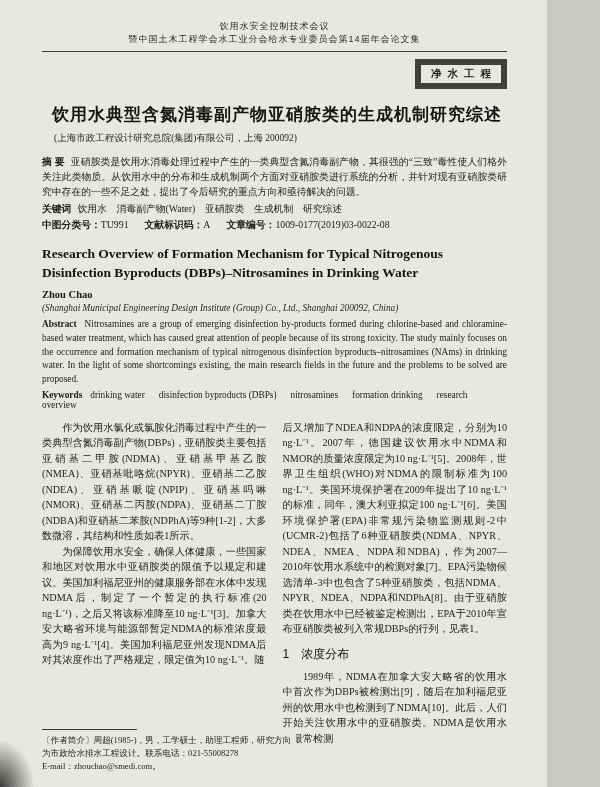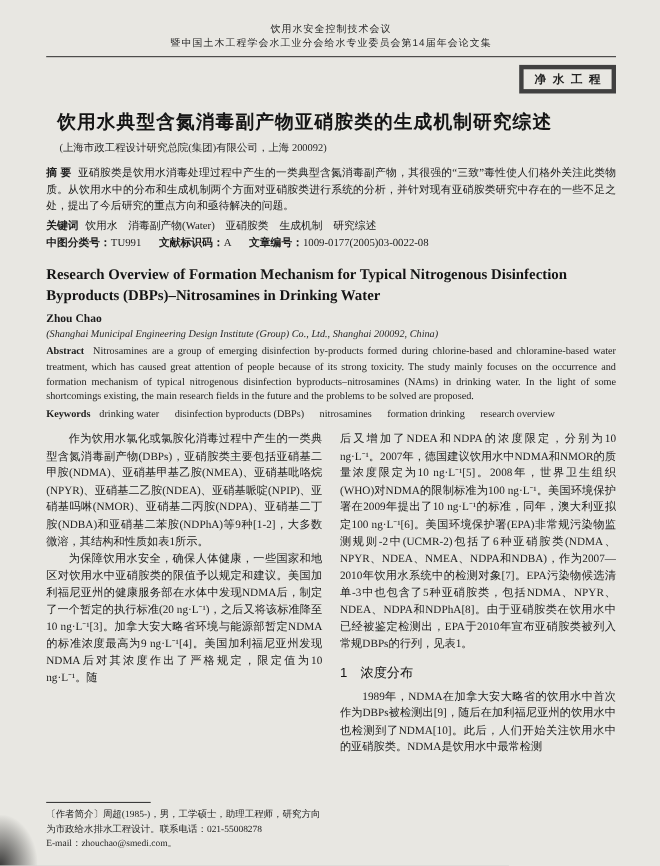--- a/index.html
+++ b/index.html
@@ -1,31 +1,31 @@
 <!DOCTYPE html>
 <html><head>
 <meta charset="utf-8">
 <style>
   * { margin:0; padding:0; box-sizing:border-box; }
   html,body { width:600px; }
   body { background:#c8c8c5; font-family:"Liberation Serif", serif; }
   .page {
-    position:relative; width:600px; height:787px;
+    position:relative; width:547px; height:787px;
     background:#e8e7e2; color:#1b1b1b;
     padding:20px 40px 16px 42px; overflow:hidden;
   }
   .page::after {
     content:""; position:absolute; left:0; bottom:0; width:34px; height:46px;
     background:radial-gradient(ellipse at 0% 100%, rgba(15,15,15,.8), rgba(15,15,15,0) 72%);
     pointer-events:none;
   }
   .conf-header { text-align:center; font-family:"Liberation Sans", sans-serif; font-size:9px; line-height:1.45; color:#2b2b2b; letter-spacing:1px; }
   .header-rule { border:none; border-top:1.5px solid #3c3c3c; margin-top:5px; }
   .tag-row { display:flex; justify-content:flex-end; margin-top:7px; }
-  .column-tag { border:4px solid #404040; font-family:"Liberation Sans", sans-serif; font-weight:bold; font-size:10.5px; letter-spacing:6px; padding:2px 4px 2px 10px; color:#222; }
+  .column-tag { border:6px solid #404040; font-family:"Liberation Sans", sans-serif; font-weight:bold; font-size:10.5px; letter-spacing:6px; padding:2px 4px 2px 10px; color:#222; }
   .title-cn { font-family:"Liberation Sans", sans-serif; font-weight:700; font-size:17px; letter-spacing:1px; margin:14px 0 0 10px; color:#151515; }
   .author-cn { font-size:13px; letter-spacing:3px; margin:12px 0 0 12px; }
   .affil-cn { font-size:9.5px; margin:6px 0 0 12px; color:#262626; }
   .abstract-cn { font-size:9.8px; line-height:1.55; text-align:justify; margin-top:9px; color:#202020; }
   .label-cn { font-family:"Liberation Sans", sans-serif; font-weight:bold; margin-right:6px; }
   .keywords-cn { font-size:9.8px; margin-top:3px; }
   .clc-line { font-size:9.8px; margin-top:3px; }
   .clc-line .label-cn { margin-right:0; }
   .clc-line .gap { display:inline-block; width:16px; }
   .title-en { font-size:13.5px; font-weight:bold; line-height:1.4; margin-top:13px; color:#141414; }
@@ -58,21 +58,21 @@
     <span class="column-tag">净水工程</span>
   </div>
 
   <h1 class="title-cn">饮用水典型含氮消毒副产物亚硝胺类的生成机制研究综述</h1>
   <div class="affil-cn">(上海市政工程设计研究总院(集团)有限公司，上海 200092)</div>
 
   <p class="abstract-cn"><span class="label-cn">摘 要</span><span>亚硝胺类是饮用水消毒处理过程中产生的一类典型含氮消毒副产物，其很强的“三致”毒性使人们格外关注此类物质。从饮用水中的分布和生成机制两个方面对亚硝胺类进行系统的分析，并针对现有亚硝胺类研究中存在的一些不足之处，提出了今后研究的重点方向和亟待解决的问题。</span></p>
 
   <p class="keywords-cn"><span class="label-cn">关键词</span><span>饮用水　消毒副产物(Water)　亚硝胺类　生成机制　研究综述</span></p>
 
-  <p class="clc-line"><span class="label-cn">中图分类号：</span><span>TU991</span><span class="gap"></span><span class="label-cn">文献标识码：</span><span>A</span><span class="gap"></span><span class="label-cn">文章编号：</span><span>1009-0177(2005)03-0022-08</span></p>
+  <p class="clc-line"><span class="label-cn">中图分类号：</span><span>TU991</span><span class="gap"></span><span class="label-cn">文献标识码：</span><span>A</span><span class="gap"></span><span class="label-cn">文章编号：</span><span>1009-0177(2019)03-0022-08</span></p>
 
   <h2 class="title-en">Research Overview of Formation Mechanism for Typical Nitrogenous Disinfection Byproducts (DBPs)–Nitrosamines in Drinking Water</h2>
   <div class="author-en">Zhou Chao</div>
   <div class="affil-en">(Shanghai Municipal Engineering Design Institute (Group) Co., Ltd., Shanghai 200092, China)</div>
 
   <p class="abstract-en"><span class="label-en">Abstract</span><span>Nitrosamines are a group of emerging disinfection by-products formed during chlorine-based and chloramine-based water treatment, which has caused great attention of people because of its strong toxicity. The study mainly focuses on the occurrence and formation mechanism of typical nitrogenous disinfection byproducts–nitrosamines (NAms) in drinking water. In the light of some shortcomings existing, the main research fields in the future and the problems to be solved are proposed.</span></p>
 
   <p class="keywords-en"><span class="label-en">Keywords</span><span class="kw">drinking water</span><span class="kw">disinfection byproducts (DBPs)</span><span class="kw">nitrosamines</span><span class="kw">formation drinking</span><span class="kw">research overview</span></p>
 
   <div class="columns">

